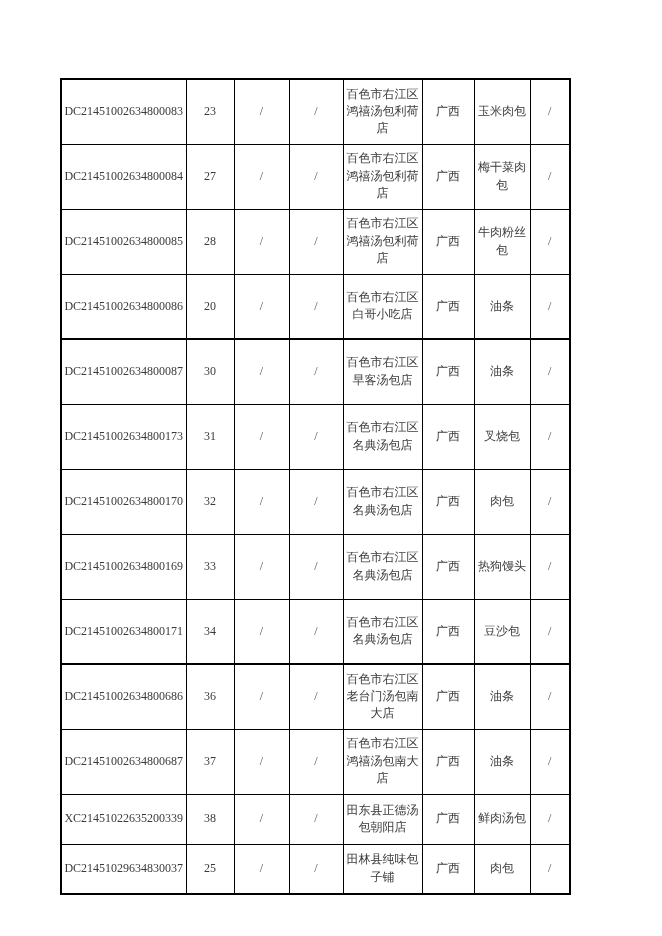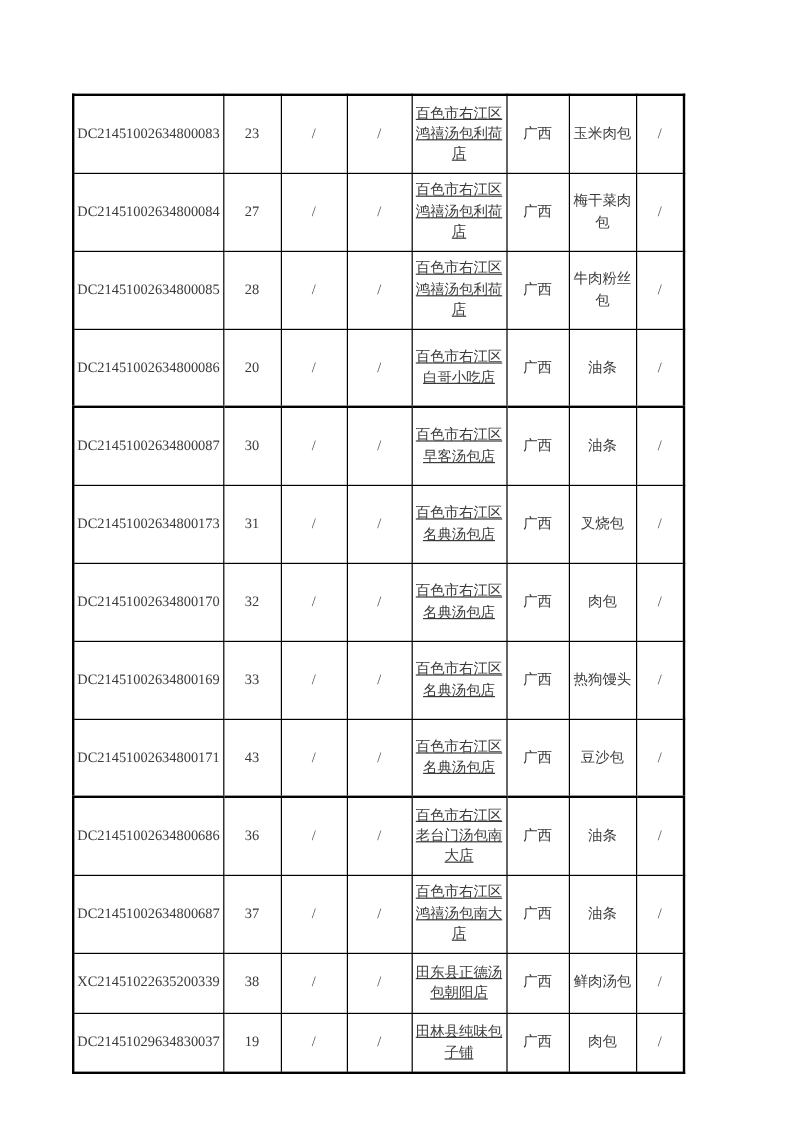--- a/index.html
+++ b/index.html
@@ -45,21 +45,21 @@
     font-size: 12px;
     letter-spacing: 0px;
     white-space: nowrap;
   }
   td.c-num { font-size: 11px; }
   td.c-slash { font-size: 12px; color: #4a4a4a; }
   td.c-cjk {
     word-break: break-all;
     line-break: anywhere;
   }
-  td.c-store { padding: 1px 7px; text-decoration: underline; }
+  td.c-store { padding: 1px 7px; }
   td.c-product { padding: 1px 2px; }
 </style>
 </head>
 <body>
 
 <div class="sheet">
   <table class="grid">
     <colgroup>
       <col style="width:125px">
       <col style="width:48px">
@@ -146,21 +146,21 @@
         <td class="c-num">33</td>
         <td class="c-slash thick-right">/</td>
         <td class="c-slash">/</td>
         <td class="c-cjk c-store">百色市右江区名典汤包店</td>
         <td class="c-cjk thick-right">广西</td>
         <td class="c-cjk c-product">热狗馒头</td>
         <td class="c-slash">/</td>
       </tr>
       <tr class="group-end">
         <td class="c-id">DC21451002634800171</td>
-        <td class="c-num">43</td>
+        <td class="c-num">34</td>
         <td class="c-slash thick-right">/</td>
         <td class="c-slash">/</td>
         <td class="c-cjk c-store">百色市右江区名典汤包店</td>
         <td class="c-cjk thick-right">广西</td>
         <td class="c-cjk c-product">豆沙包</td>
         <td class="c-slash">/</td>
       </tr>
       <tr>
         <td class="c-id">DC21451002634800686</td>
         <td class="c-num">36</td>
@@ -186,21 +186,21 @@
         <td class="c-num">38</td>
         <td class="c-slash thick-right">/</td>
         <td class="c-slash">/</td>
         <td class="c-cjk c-store">田东县正德汤包朝阳店</td>
         <td class="c-cjk thick-right">广西</td>
         <td class="c-cjk c-product">鲜肉汤包</td>
         <td class="c-slash">/</td>
       </tr>
       <tr class="short">
         <td class="c-id">DC21451029634830037</td>
-        <td class="c-num">19</td>
+        <td class="c-num">25</td>
         <td class="c-slash thick-right">/</td>
         <td class="c-slash">/</td>
         <td class="c-cjk c-store">田林县纯味包子铺</td>
         <td class="c-cjk thick-right">广西</td>
         <td class="c-cjk c-product">肉包</td>
         <td class="c-slash">/</td>
       </tr>
     </tbody>
   </table>
 </div>

